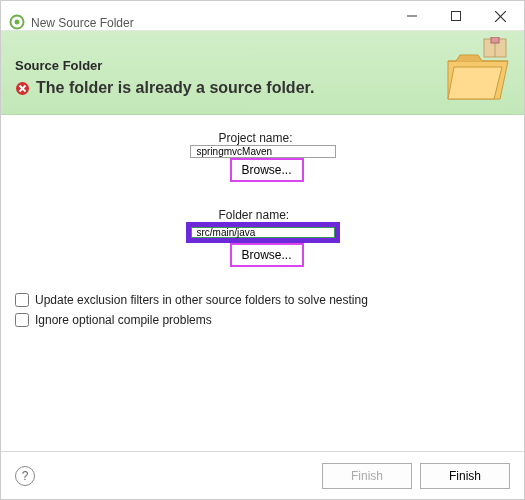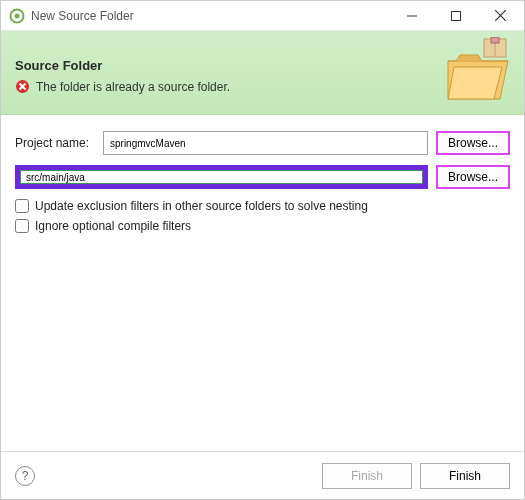--- a/index.html
+++ b/index.html
@@ -1,32 +1,32 @@
 <!DOCTYPE html>
 <html><head>
 <meta charset="utf-8">
 <style>
   * { box-sizing: border-box; margin: 0; padding: 0; font-family: "Segoe UI", Tahoma, sans-serif; }
   body { background: #fff; width: 525px; height: 500px; overflow: hidden; border: 1px solid #ccc; position: relative; }
   
-  .titlebar { height: 30px; display: flex; align-items: center; padding: 0 2px 0 8px; background: #fff; border-bottom: 1px solid #e5e5e5; }
+  .titlebar { height: 30px; display: flex; align-items: flex-end; padding: 0 2px 0 8px; background: #fff; border-bottom: 1px solid #e5e5e5; }
   .titlebar .icon { width: 16px; height: 16px; margin-right: 6px; display: flex; align-items: center; justify-content: center; }
   .titlebar .title { font-size: 12px; color: #555; flex: 1; }
   .winbtns { display: flex; }
   .winbtn { width: 44px; height: 28px; display: flex; align-items: center; justify-content: center; font-size: 13px; color: #333; cursor: default; }
   .winbtn.close { font-size: 15px; }
   
   .header { background: linear-gradient(#d1eec8, #c3e8b8); padding: 27px 14px 14px 14px; position: relative; border-bottom: 1px solid #b9d8ae; height: 84px; }
   .header h1 { font-size: 13px; font-weight: bold; color: #2a2a2a; margin-bottom: 6px; }
   .header .status { display: flex; align-items: center; gap: 6px; }
-  .header .status span { font-size: 12px; color: #333; }
+  .header .status span { font-size: 16px; color: #333; font-weight: bold; }
   .folder-art { position: absolute; right: 10px; top: 6px; }
   
   .form { padding: 16px 14px; font-size: 12px; color: #222; }
-  .row { display: flex; align-items: center; margin-bottom: 10px; }
+  .row { display: flex; align-items: center; margin-bottom: 26px; flex-direction: column; }
   .row label { width: 88px; }
   .row input[type="text"] { flex: 1; height: 24px; border: 1px solid #a0a0a0; padding: 0 6px; font-size: 10px; outline: none; background: #fff; }
   .row input.focused { border: 5px solid #6d28d9; box-shadow: 0 0 0 1px #3a9a55 inset; }
   .btn { height: 24px; min-width: 74px; margin-left: 8px; background: #fdfdfd; border: 2px solid #d946ef; font-size: 12px; cursor: default; padding: 0 8px; }
   
   .check-row { display: flex; align-items: flex-end; gap: 6px; margin: 6px 0; }
   .check-row input[type="checkbox"] { width: 14px; height: 14px; margin: 0; }
   
   .footer { position: absolute; bottom: 0; left: 0; right: 0; height: 48px; border-top: 1px solid #d9d9d9; display: flex; align-items: center; padding: 0 14px; background: #fff; }
   .help { width: 20px; height: 20px; border: 1.5px solid #888; border-radius: 50%; display: flex; align-items: center; justify-content: center; font-size: 12px; color: #666; }
@@ -91,30 +91,31 @@
   </div>
 </div>
 
 <div class="form">
   <div class="row">
     <label>Project name:</label>
     <input type="text" value="springmvcMaven" style="">
     <button class="btn">Browse...</button>
   </div>
   <div class="row">
+    <label>Folder name:</label>
     <input type="text" class="focused" value="src/main/java" style="">
     <button class="btn">Browse...</button>
   </div>
   <div class="check-row">
     <input type="checkbox" style="">
     <span>Update exclusion filters in other source folders to solve nesting</span>
   </div>
   <div class="check-row">
     <input type="checkbox" style="">
-    <span>Ignore optional compile filters</span>
+    <span>Ignore optional compile problems</span>
   </div>
 </div>
 
 <div class="footer">
   <div class="help">?</div>
   <div class="spacer"></div>
   <button class="fbtn disabled" disabled="">Finish</button>
   <button class="fbtn">Finish</button>
 </div>
 

